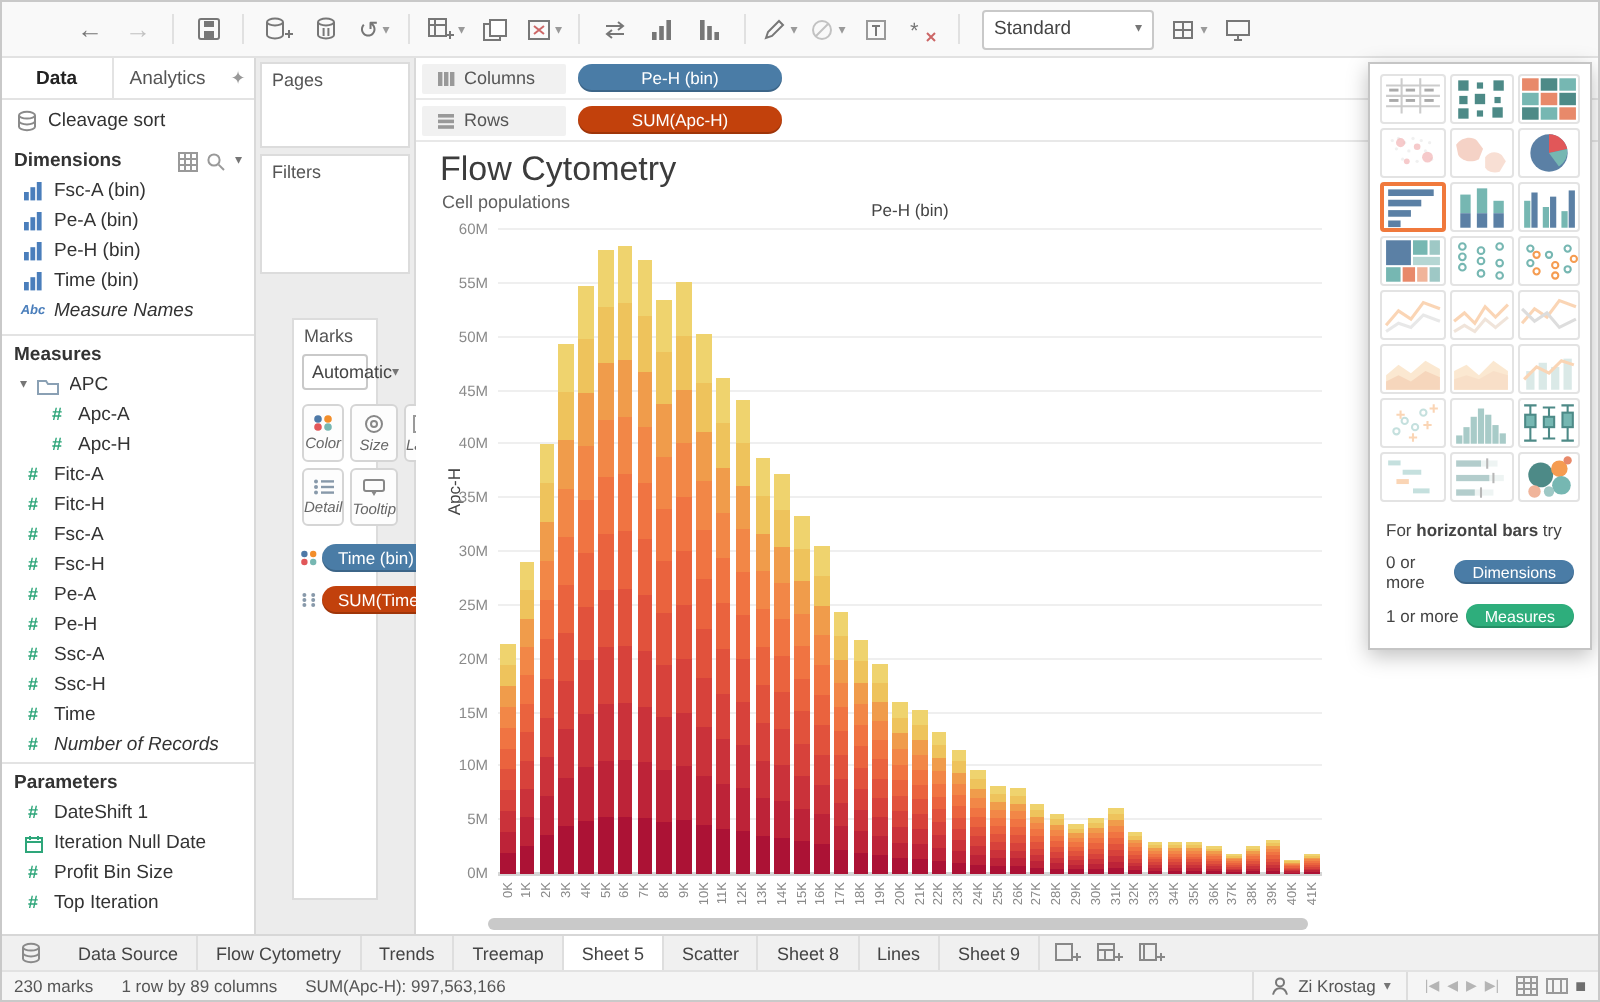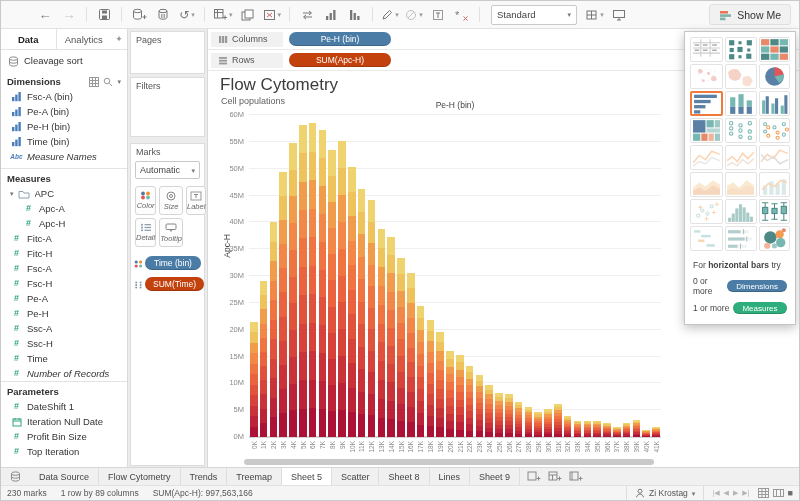--- a/index.html
+++ b/index.html
@@ -28,21 +28,21 @@
   .fieldlist .item .lbl{overflow:hidden;text-overflow:ellipsis;color:#333;}
   .fieldlist .item.italic .lbl{font-style:italic;}
   .sec-divider{border-top:1px solid #e3e3e3;margin-top:4px;}
   .params{position:absolute;top:352px;left:0;right:0;border-top:1px solid #e3e3e3;background:#fff;}
   
   .shelf-pane{position:absolute;top:28px;left:127px;width:80px;bottom:32px;background:#ececec;border-right:1px solid #d9d9d9;box-sizing:border-box;}
   .card{background:#fff;border:1px solid #dcdcdc;margin:2px;position:relative;box-sizing:border-box;}
   .card-label{font-size:9px;color:#555;padding:3px 5px 1px 5px;}
   .card.pages{height:43px;}
   .card.filters{height:60px;margin-top:3px;}
-  .card.marks{position:absolute;top:112px;left:0;right:0;bottom:0;margin:2px;}
+  .card.marks{position:absolute;top:112px;left:0;right:0;bottom:0;margin:18px;}
   .marks-select{margin:3px 4px;border:1px solid #c9c9c9;height:16px;display:flex;align-items:center;justify-content:space-between;padding:0 4px;font-size:9px;color:#444;background:#fff;border-radius:2px;}
   .marks-btns{display:grid;grid-template-columns:repeat(3,1fr);gap:3px;padding:4px 4px 2px 4px;}
   .mbtn{border:1px solid #d5d5d5;border-radius:3px;height:27px;display:flex;flex-direction:column;align-items:center;justify-content:center;gap:1px;font-size:7.5px;color:#666;background:#fdfdfd;font-style:italic;}
   .mpills{padding:5px 3px;display:flex;flex-direction:column;gap:3px;}
   .mpill-row{display:flex;align-items:center;gap:2px;}
   .pill{height:14px;border-radius:8px;color:#fff;font-size:8.5px;display:flex;align-items:center;justify-content:center;padding:0 8px;box-shadow:inset 0 -1px rgba(0,0,0,.18);white-space:nowrap;}
   .pill.dimension{background:#4a7ca6;}
   .pill.measure{background:#c2410c;}
   .mpill-row .pill{flex:1;}
   
@@ -213,28 +213,20 @@
           </svg>
           <span class="caret">▾</span>
         </span>
         <span class="tb">
           <svg width="14" height="12" viewBox="0 0 14 12">
             <rect x="1.5" y="1.5" width="11" height="7" stroke="#777" fill="none" stroke-width="1"></rect>
             <path d="M5 11h4M7 8.5V11" stroke="#777"></path>
           </svg>
         </span>
       </span>
-    <div class="showme-btn">
-      <span id="showme-btn-icon"><svg width="13" height="11" viewBox="0 0 13 11">
-            <rect x="1" y="1" width="8" height="2.6" fill="#e8765b"></rect>
-            <rect x="1" y="4.3" width="11" height="2.6" fill="#7fb3a8"></rect>
-            <rect x="1" y="7.6" width="5.5" height="2.6" fill="#7fb3a8"></rect>
-          </svg></span>
-      <span>Show Me</span>
-    </div>
   </div>
 
   <div class="data-pane">
     <div class="dp-tabs">
       <div class="dp-tab active">Data</div>
       <div class="dp-tab">Analytics</div>
       <div class="dp-pin">✦</div>
     </div>
     <div class="ds-row">
       <span class="ic" id="ds-icon"><svg width="11" height="11" viewBox="0 0 11 11">

